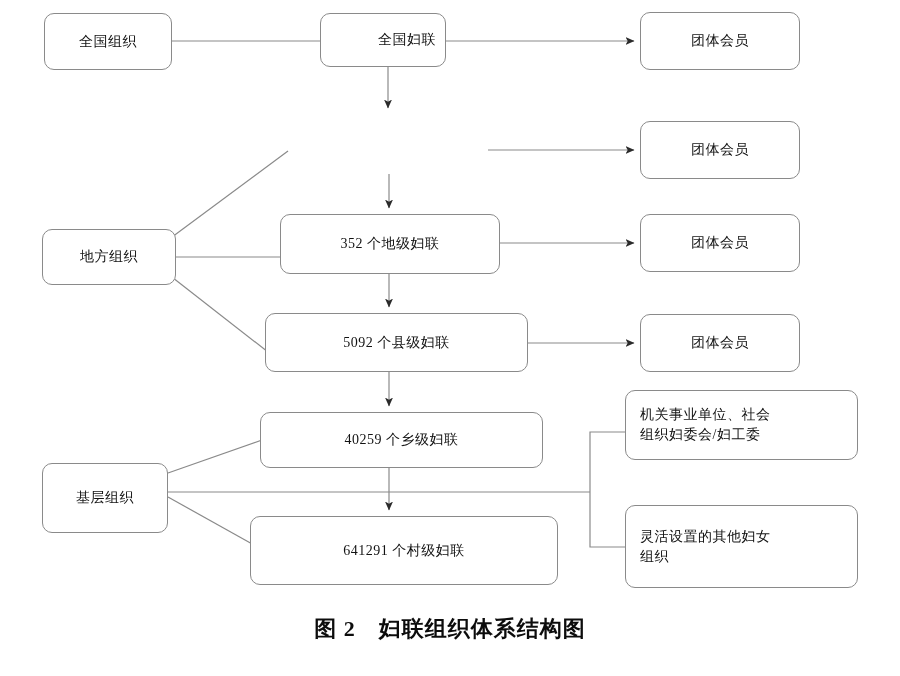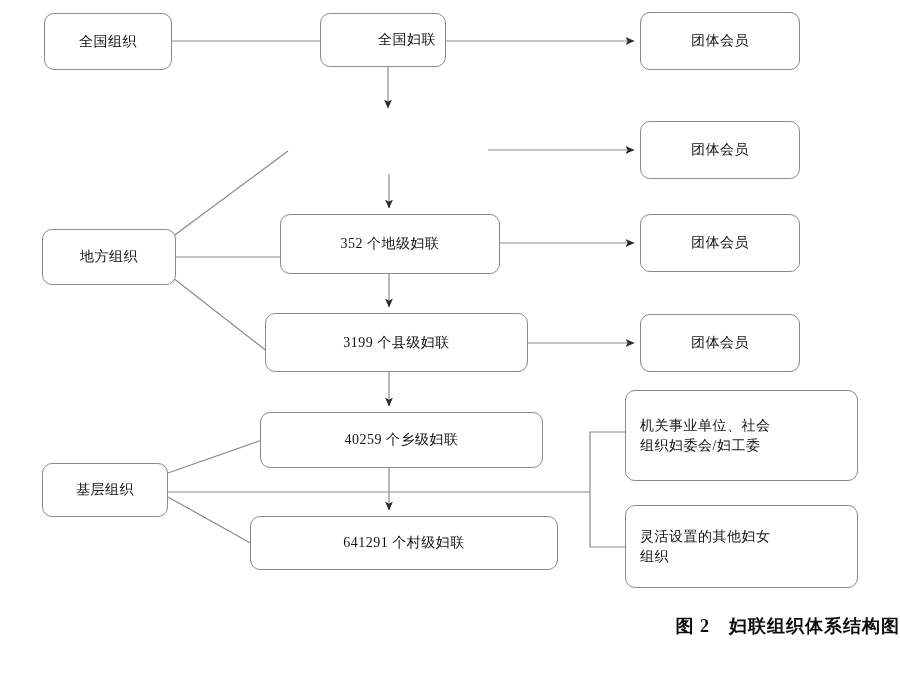--- a/index.html
+++ b/index.html
@@ -52,22 +52,22 @@
   }
   .node-label {
     display: block;
     white-space: pre-line;
   }
   #caption {
     position: absolute;
     left: 0;
     top: 614px;
     width: 900px;
-    text-align: right;
-    font-size: 18px;
+    text-align: center;
+    font-size: 22px;
     font-weight: bold;
     letter-spacing: 1px;
     color: #0c0c0c;
     font-family: "Liberation Serif", "DejaVu Serif", serif;
   }
 </style>
 </head>
 <body>
 
 <div id="canvas">
@@ -136,40 +136,40 @@
 
   <div class="node" style="left:280px;top:214px;width:220px;height:60px;">
     <span class="node-label">352 个地级妇联</span>
   </div>
 
   <div class="node" style="left:640px;top:214px;width:160px;height:58px;">
     <span class="node-label">团体会员</span>
   </div>
 
   <div class="node" style="left:265px;top:313px;width:263px;height:59px;">
-    <span class="node-label">3199 个县级妇联</span>
+    <span class="node-label">5092 个县级妇联</span>
   </div>
 
   <div class="node" style="left:640px;top:314px;width:160px;height:58px;">
     <span class="node-label">团体会员</span>
   </div>
 
-  <div class="node" style="left:42px;top:463px;width:126px;height:54px;">
+  <div class="node" style="left:42px;top:463px;width:126px;height:70px;">
     <span class="node-label">基层组织</span>
   </div>
 
   <div class="node" style="left:260px;top:412px;width:283px;height:56px;">
     <span class="node-label">40259 个乡级妇联</span>
   </div>
 
-  <div class="node" style="left:250px;top:516px;width:308px;height:54px;">
+  <div class="node" style="left:250px;top:516px;width:308px;height:69px;">
     <span class="node-label">641291 个村级妇联</span>
   </div>
 
-  <div class="node left-text" style="left:625px;top:390px;width:233px;height:91px;font-family:Liberation Serif, serif;">
+  <div class="node left-text" style="left:625px;top:390px;width:233px;height:70px;font-family:Liberation Serif, serif;">
     <span class="node-label">机关事业单位、社会
 组织妇委会/妇工委</span>
   </div>
 
   <div class="node left-text" style="left:625px;top:505px;width:233px;height:83px;">
     <span class="node-label">灵活设置的其他妇女
 组织</span>
   </div>
 
   <div id="caption">图 2　妇联组织体系结构图</div>

